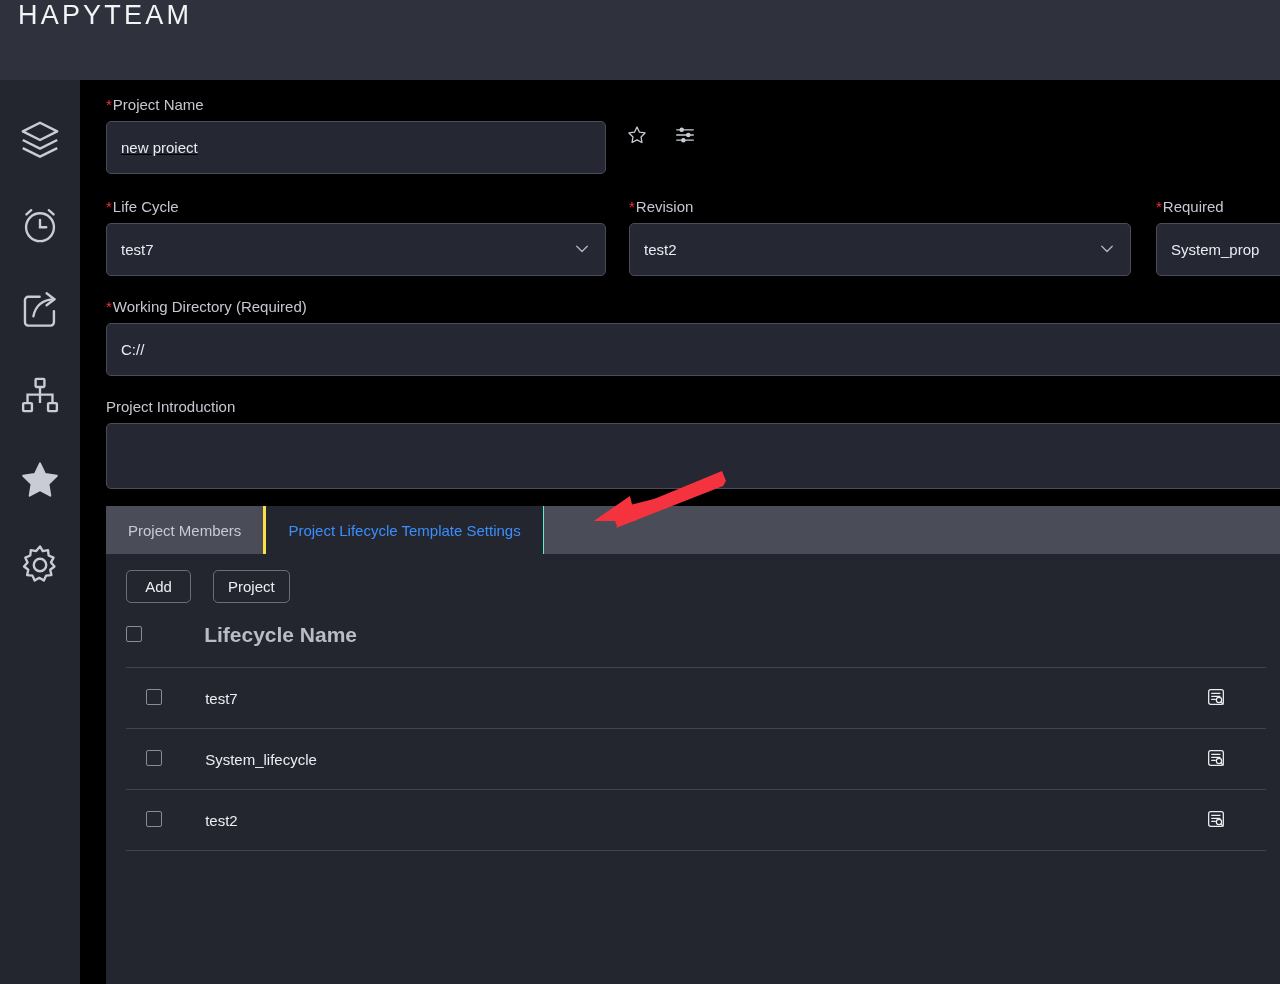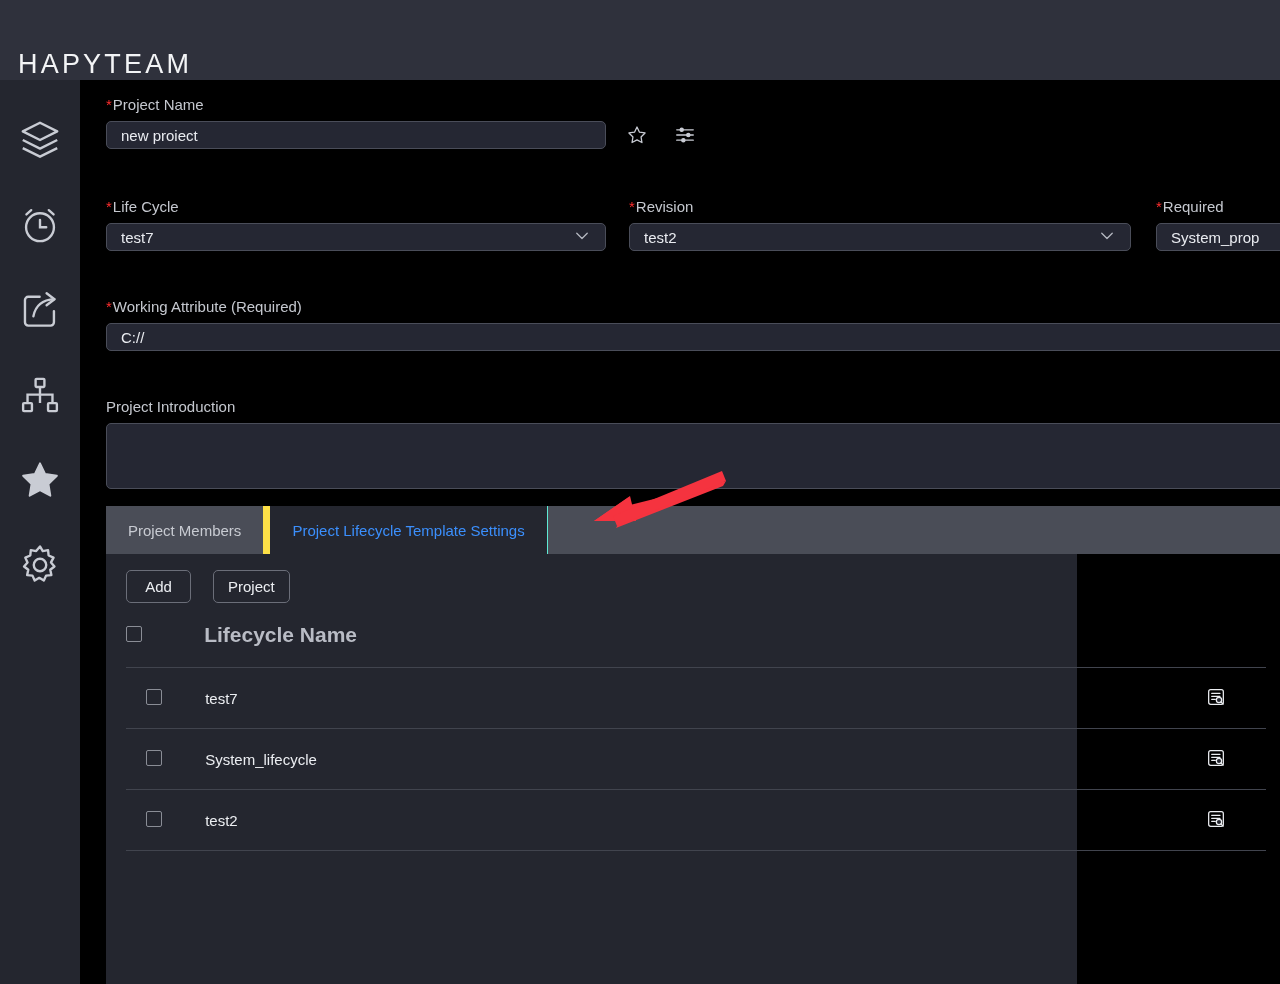--- a/index.html
+++ b/index.html
@@ -19,21 +19,21 @@
     background: #000000;
   }
 
   
   .topbar {
     position: absolute;
     left: 0; top: 0;
     width: 1280px; height: 80px;
     background: #2f313c;
     display: flex;
-    align-items: flex-end;
+    align-items: flex-start;
   }
   .brand {
     color: #f3f4f6;
     font-size: 27px;
     letter-spacing: 3.2px;
     font-weight: 400;
     margin-left: 18px;
     white-space: nowrap;
   }
 
@@ -71,40 +71,41 @@
     line-height: 18px;
     margin-bottom: 7px;
     white-space: nowrap;
   }
   .req { color: #ff2d2d; margin-right: 1px; }
 
   .control {
     background: #252733;
     border: 1px solid #4a4d59;
     border-radius: 5px;
-    height: 28px;
+    height: 53px;
     color: #e8eaef;
     font-size: 15px;
     display: flex;
     align-items: center;
     padding: 0 14px;
     position: relative;
   }
   .control .val { color: #e9ebf0; }
   .chev {
     position: absolute;
     right: 14px; top: 50%;
     transform: translateY(-50%);
     pointer-events: none;
   }
 
   
   .row-name {
     position: absolute; left: 0; top: 16px;
     width: 100%;
+    text-decoration: underline;
   }
   .inp-name { width: 500px; }
   .name-icons {
     position: absolute;
     left: 520px; top: 28px;
     display: flex;
     gap: 26px;
     align-items: center;
   }
   .icon-btn { cursor: pointer; display: block; }
@@ -152,32 +153,32 @@
     align-items: center;
     justify-content: center;
     padding: 0 22px;
     font-size: 15px;
     cursor: pointer;
     white-space: nowrap;
   }
   .tab.inactive {
     background: #4a4d57;
     color: #c8cbd2;
-    border-right: 7px solid #fde047;
+    border-right: 3px solid #fde047;
     text-align: center;
   }
   .tab.active {
     background: #24262f;
     color: #3b8ffd;
     border-right: 1px solid #5eead4;
   }
 
   .tabbody {
     background: #24262f;
-    width: 971px;
+    width: 1174px;
     height: 430px;
     padding: 16px 20px 0 20px;
   }
   .btnrow { display: flex; gap: 22px; margin-bottom: 20px; }
   .btn {
     background: #24262f;
     border: 1px solid #6b6e79;
     border-radius: 5px;
     color: #eceef2;
     font-size: 15px;
@@ -360,21 +361,21 @@
         </div>
         <div class="control">
           <span class="val">System_prop</span>
         </div>
       </div>
 
     </div>
 
     <div class="row-wd">
       <div class="field-label">
-        <span class="req">*</span><span>Working Attribute (Required)</span>
+        <span class="req">*</span><span>Working Directory (Required)</span>
       </div>
       <div class="control">
         <span class="val">C://</span>
       </div>
     </div>
 
     <div class="row-intro">
       <div class="field-label">Project Introduction</div>
       <div class="intro-box"></div>
     </div>

